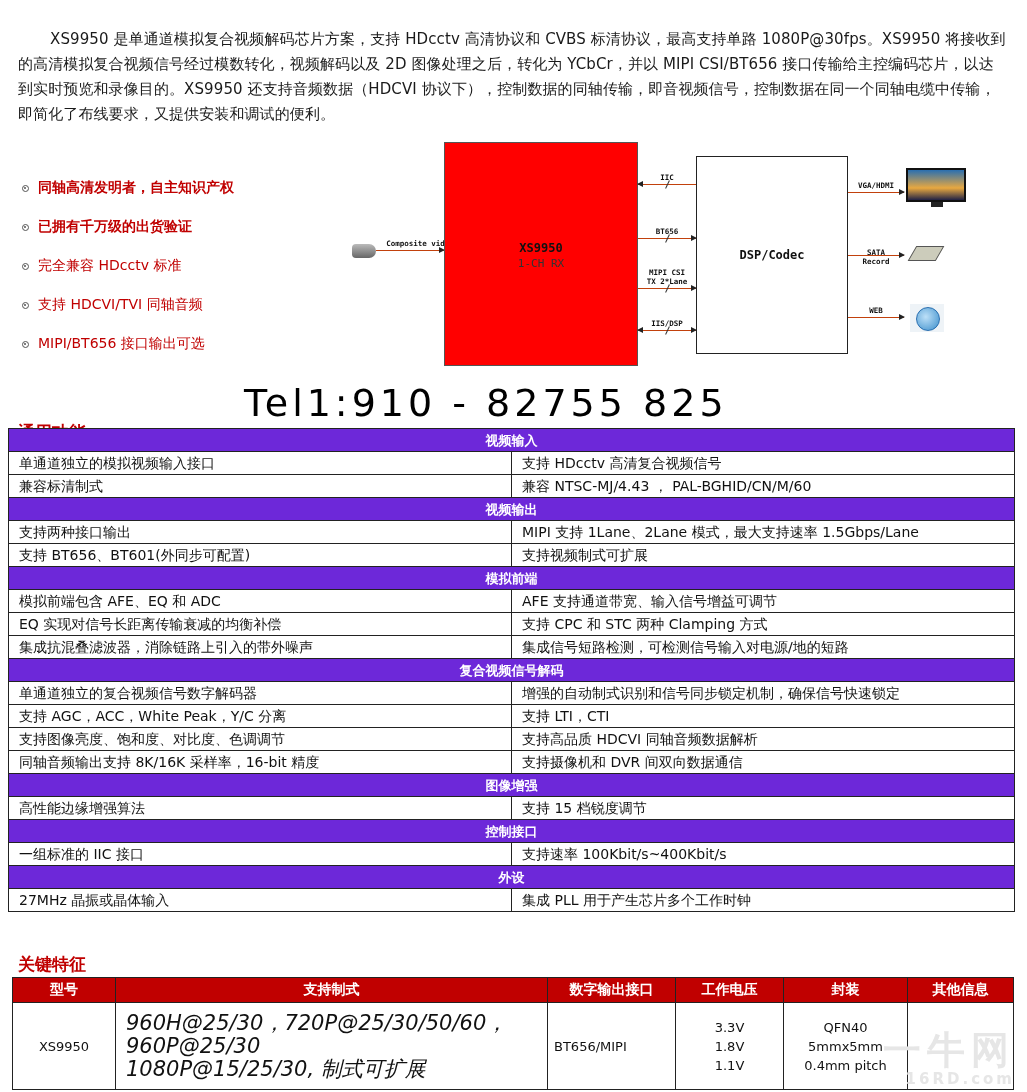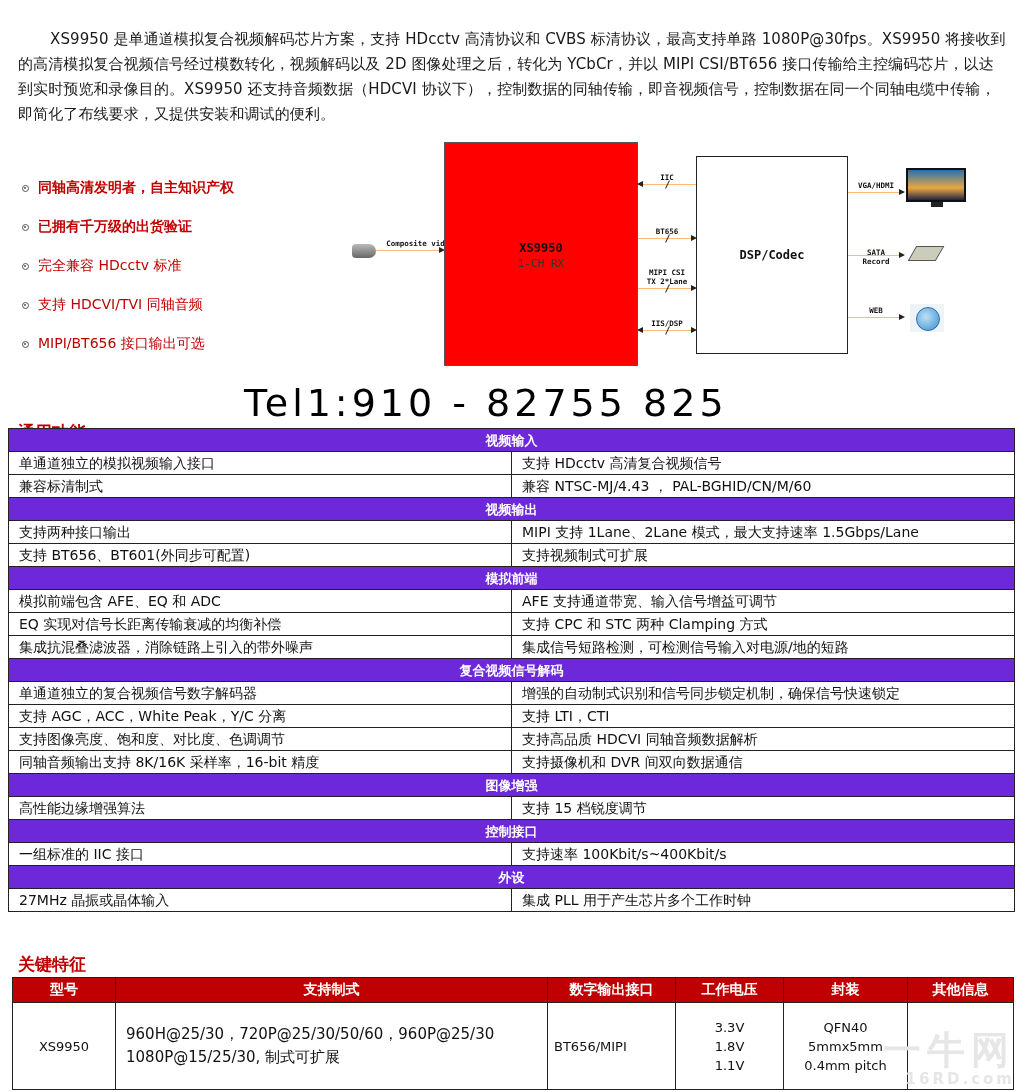--- a/index.html
+++ b/index.html
@@ -36,21 +36,21 @@
       text-align: center; font-family: "DejaVu Sans Mono", monospace;
     }
     .chip .name { position: absolute; left: 0; right: 0; top: 98px; font-size: 12px; font-weight: bold; color: #111; }
     .chip .sub { position: absolute; left: 0; right: 0; top: 114px; font-size: 11px; color: #333; }
     .dsp {
       position: absolute; left: 356px; top: 16px; width: 152px; height: 198px;
       background: #fff; border: 1.5px solid #222; box-sizing: border-box;
       display: flex; align-items: center; justify-content: center;
       font-family: "DejaVu Sans Mono", monospace; font-size: 12px; font-weight: bold;
     }
-    .link { position: absolute; height: 1px; background: #fdba74; }
+    .link { position: absolute; height: 1px; background: #c2410c; }
     .link .lbl {
       position: absolute; bottom: 3px; left: 0; right: 0; text-align: center;
       font-family: "DejaVu Sans Mono", monospace; font-size: 7.5px; font-weight: bold; line-height: 9px; white-space: pre;
     }
     .arrow-r::after {
       content: ""; position: absolute; right: -1px; top: -3px;
       border-left: 6px solid #222; border-top: 3.5px solid transparent; border-bottom: 3.5px solid transparent;
     }
     .arrow-l::before {
       content: ""; position: absolute; left: -1px; top: -3px;
@@ -101,21 +101,21 @@
 
     .key { left: 12px; top: 977px; width: 1001px; }
     .key th {
       background: #c00000; color: #fff; font-weight: bold; font-size: 14px;
       border: 1px solid #222; height: 24px; padding: 0;
     }
     .key td {
       border: 1px solid #222; font-size: 13px; height: 86px; text-align: center;
       line-height: 19px; padding: 0 6px;
     }
-    .key td.left { text-align: left; font-size: 15px; line-height: 23px; padding-left: 10px; }
+    .key td.left { text-align: left; font-size: 21px; line-height: 23px; padding-left: 10px; font-style: italic; }
     .key td.mid-left { text-align: left; }
     .multi span { display: block; }
 
     .watermark {
       position: absolute; right: 12px; bottom: 4px; color: #e6e6e6; font-weight: bold;
       text-align: right; font-family: "DejaVu Sans", sans-serif;
     }
     .watermark .big { font-size: 38px; line-height: 40px; letter-spacing: 6px; }
     .watermark .small { font-size: 15px; letter-spacing: 3px; }
   </style>

